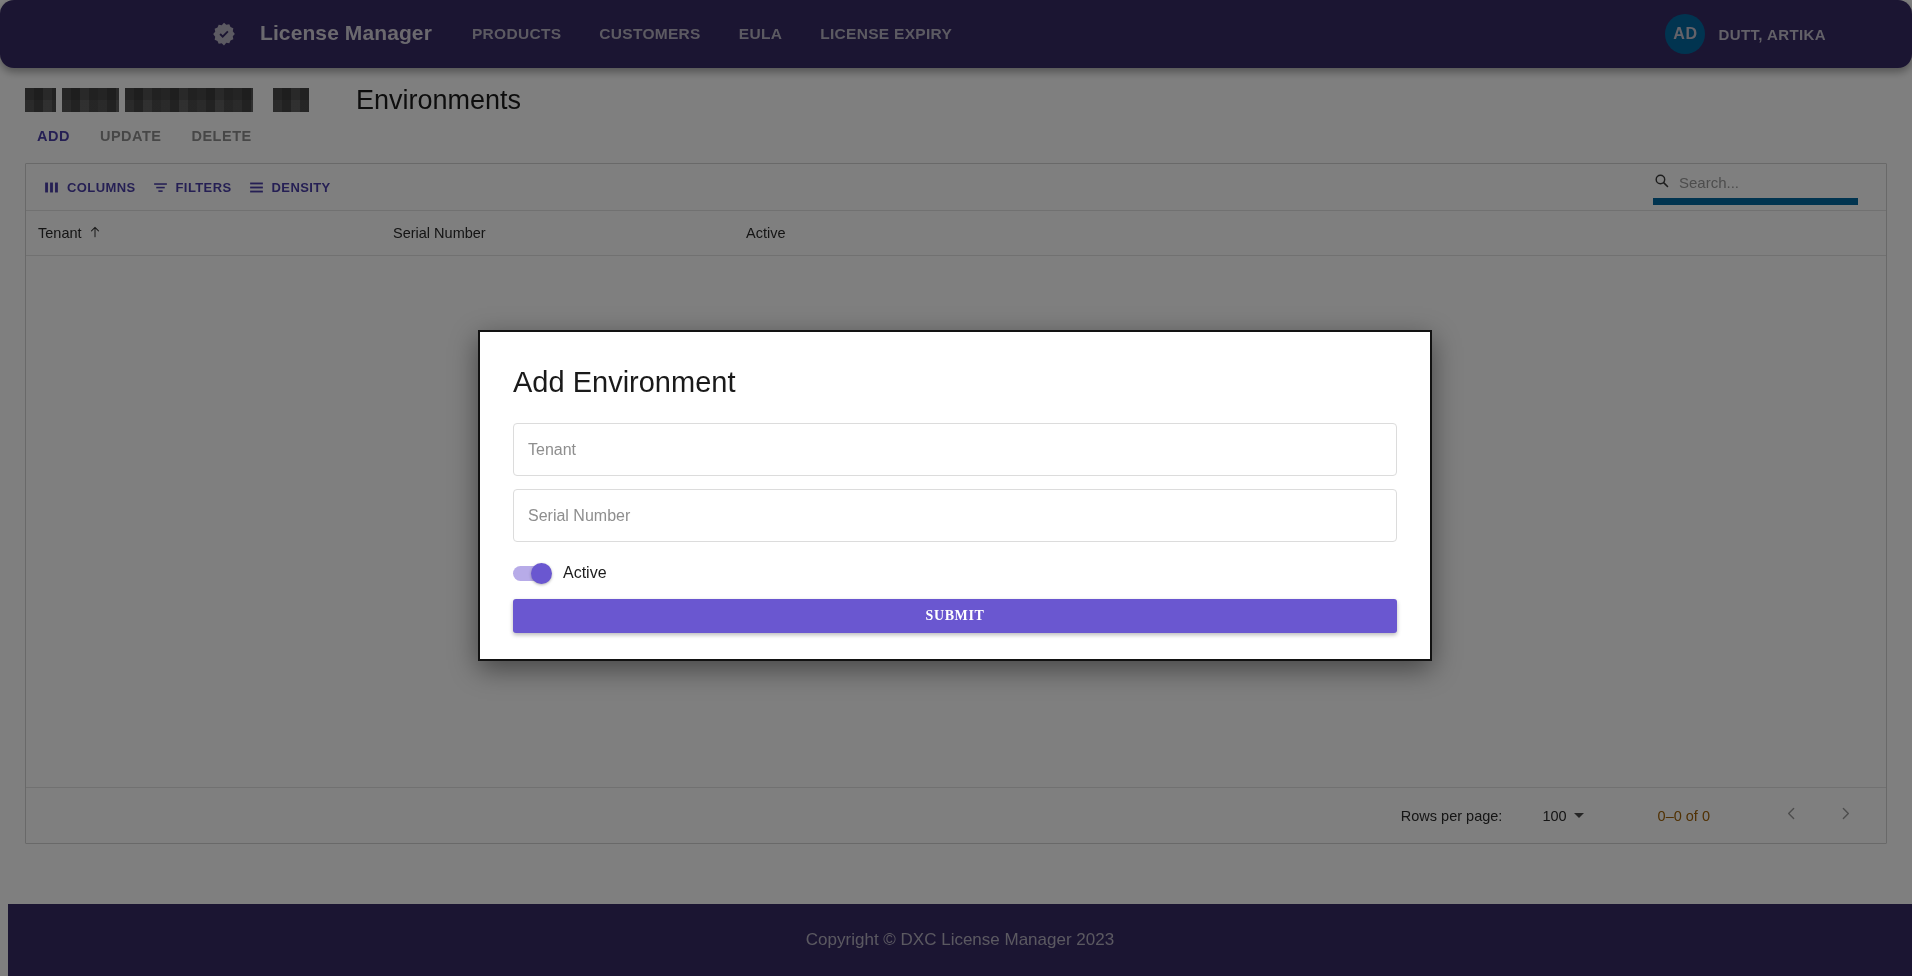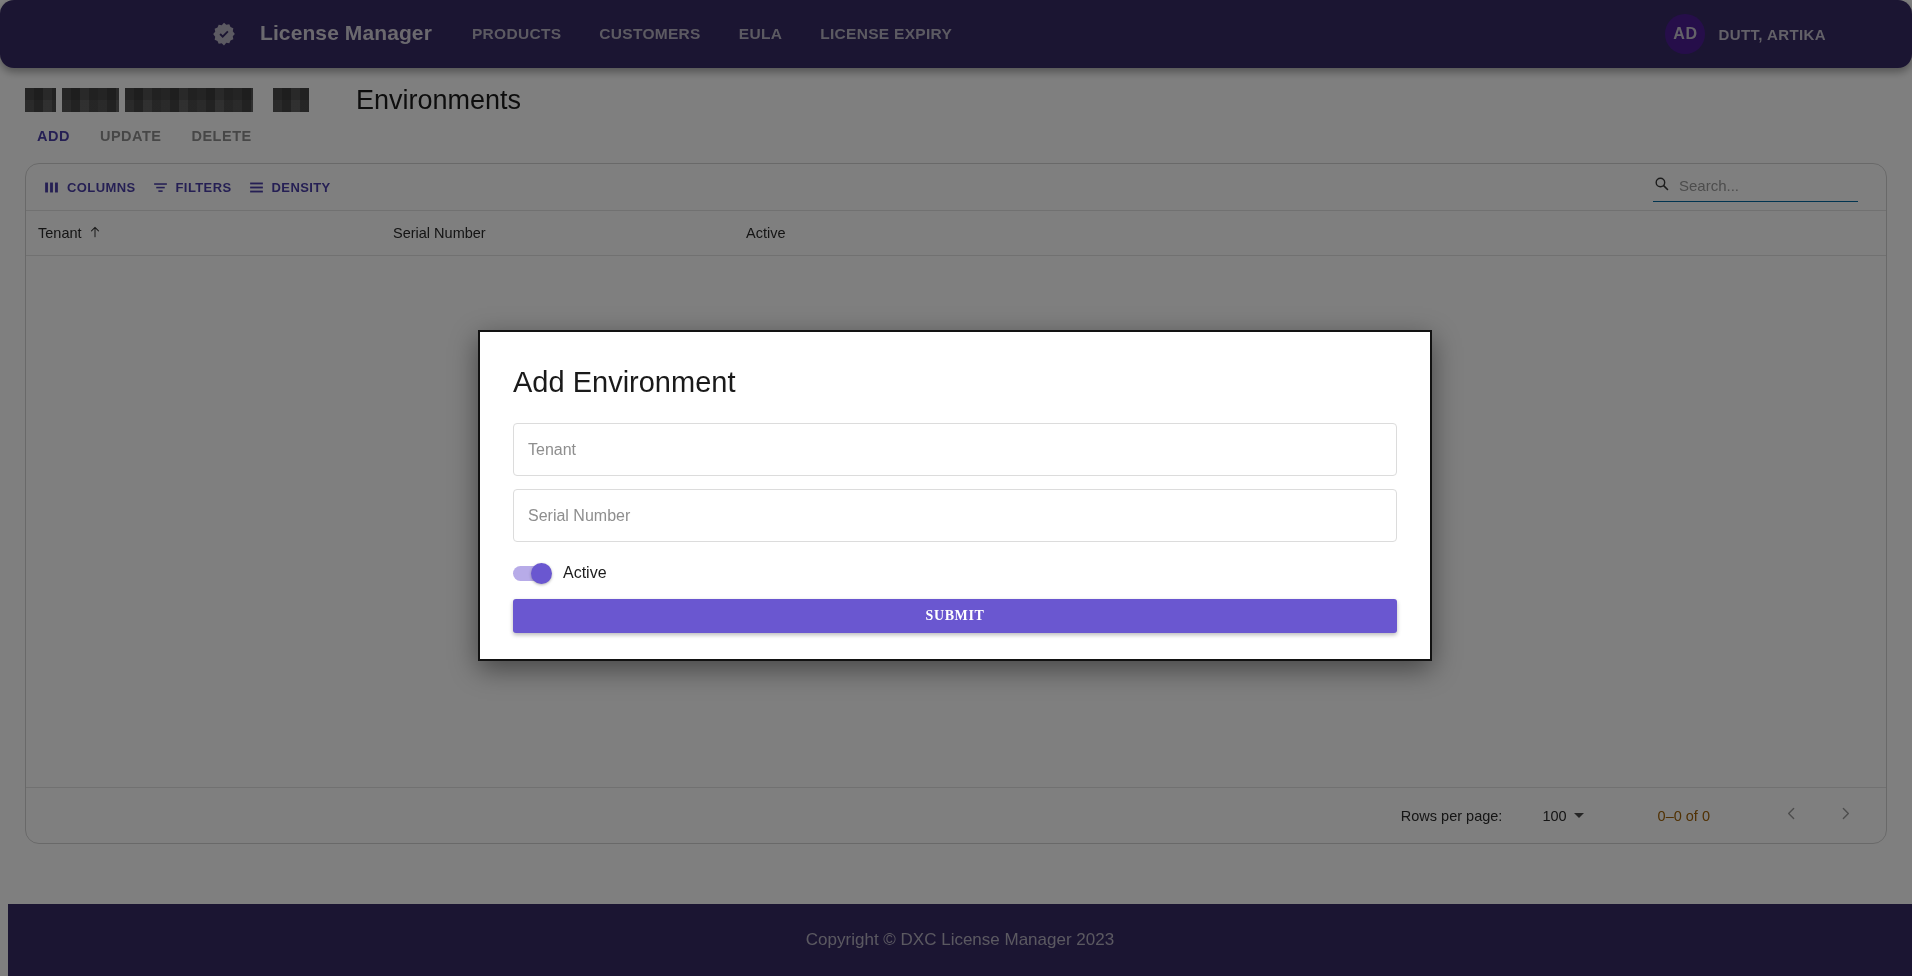--- a/index.html
+++ b/index.html
@@ -79,21 +79,21 @@
   .user-area {
     margin-left: auto;
     display: flex;
     align-items: center;
     gap: 13px;
     padding-right: 50px;
   }
   .avatar {
     width: 40px; height: 40px;
     border-radius: 50%;
-    background: #4c1d95;
+    background: #0369a1;
     color: #c9c5d2;
     font-size: 16px;
     font-weight: 600;
     display: flex;
     align-items: center;
     justify-content: center;
     letter-spacing: .5px;
   }
   .username {
     color: #c6c2d0;
@@ -155,21 +155,21 @@
     text-transform: uppercase;
     color: #8f8f8f;
     cursor: pointer;
   }
   .tab.active { color: #4b3fa8; }
 
   
   .grid-wrap {
     margin: 15px 25px 0 25px;
     border: 1px solid #d3d3d3;
-    border-radius: 14px;
+    border-radius: 1px;
     background: #ffffff;
     height: 681px;
     display: flex;
     flex-direction: column;
     overflow: hidden;
   }
 
   .grid-toolbar {
     height: 46px;
     display: flex;
@@ -192,21 +192,21 @@
     white-space: nowrap;
   }
   .tb-icon { width: 17px; height: 17px; display: block; }
 
   .search-box {
     margin-left: auto;
     display: flex;
     align-items: center;
     gap: 9px;
     width: 205px;
-    border-bottom: 1px solid #0369a1;
+    border-bottom: 7px solid #0369a1;
     padding: 2px 0 5px 0;
     margin-right: 18px;
   }
   .search-icon { width: 17px; height: 17px; flex: 0 0 auto; }
   .search-input {
     border: none;
     outline: none;
     background: transparent;
     font-family: "Liberation Sans", sans-serif;
     font-size: 15px;

